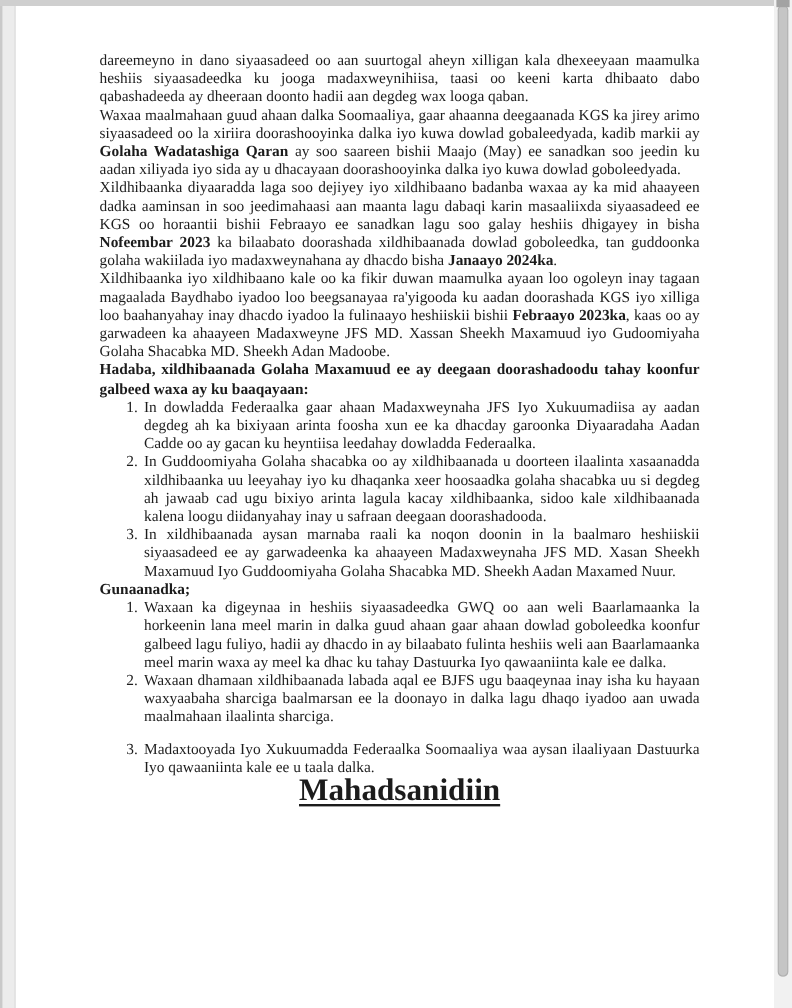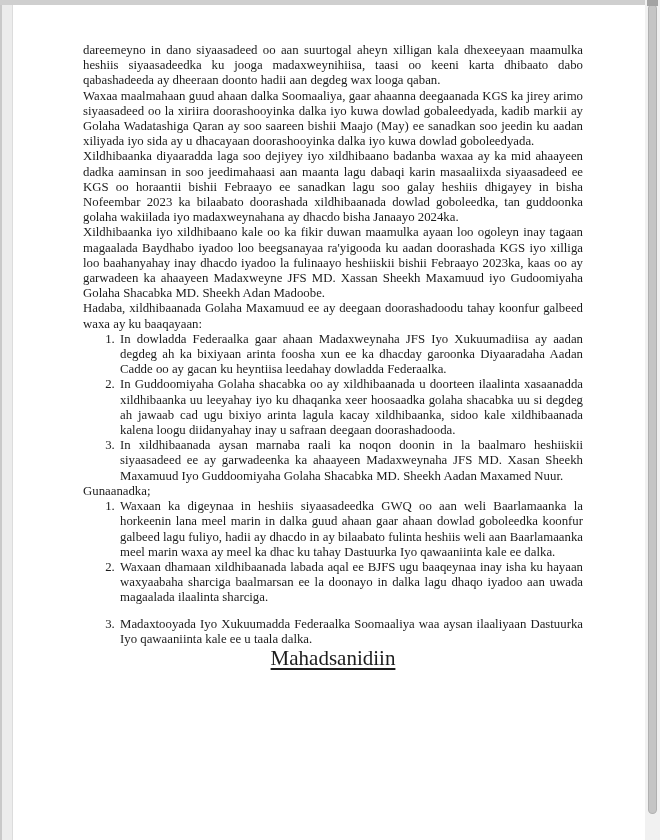--- a/index.html
+++ b/index.html
@@ -27,44 +27,44 @@
     position: absolute; left: 83px; top: 43px; width: 500px;
     color: var(--text, #1c1c1c);
     font-size: 12.8px; line-height: 15.2px;
     text-align: justify;
   }
   .content p { margin: 0; }
   .gap-before { margin-top: 9px; }
   .content ol { margin: 0; padding-left: 35px; }
   .content li { padding-left: 2px; }
   .content li.gap-before { margin-top: 11px; }
-  b { font-weight: normal; }
+  b { font-weight: bold; }
   .doc-heading { font-weight: bold; }
-  .doc-title { text-align: center; font-size: 21px; line-height: 23px; margin-top: 14px; }
+  .doc-title { text-align: center; font-size: 26px; line-height: 23px; margin-top: 14px; }
   .doc-title b { text-decoration: underline; text-underline-offset: 3px; }
 </style>
 </head>
 <body>
 
 <div class="viewport">
   <div class="content">
       <p class="doc-p"><span>dareemeyno in dano siyaasadeed oo aan suurtogal aheyn xilligan kala dhexeeyaan maamulka heshiis siyaasadeedka ku jooga madaxweynihiisa, taasi oo keeni karta dhibaato dabo qabashadeeda ay dheeraan doonto hadii aan degdeg wax looga qaban.</span></p>
       <p class="doc-p"><span>Waxaa maalmahaan guud ahaan dalka Soomaaliya, gaar ahaanna deegaanada KGS ka jirey arimo siyaasadeed oo la xiriira doorashooyinka dalka iyo kuwa dowlad gobaleedyada, kadib markii ay </span><b>Golaha Wadatashiga Qaran</b><span> ay soo saareen bishii Maajo (May) ee sanadkan soo jeedin ku aadan xiliyada iyo sida ay u dhacayaan doorashooyinka dalka iyo kuwa dowlad goboleedyada.</span></p>
       <p class="doc-p gap-before"><span>Xildhibaanka diyaaradda laga soo dejiyey iyo xildhibaano badanba waxaa ay ka mid ahaayeen dadka aaminsan in soo jeedimahaasi aan maanta lagu dabaqi karin masaaliixda siyaasadeed ee KGS oo horaantii bishii Febraayo ee sanadkan lagu soo galay heshiis dhigayey in bisha </span><b>Nofeembar 2023</b><span> ka bilaabato doorashada xildhibaanada dowlad goboleedka, tan guddoonka golaha wakiilada iyo madaxweynahana ay dhacdo bisha </span><b>Janaayo 2024ka</b><span>.</span></p>
       <p class="doc-p gap-before"><span>Xildhibaanka iyo xildhibaano kale oo ka fikir duwan maamulka ayaan loo ogoleyn inay tagaan magaalada Baydhabo iyadoo loo beegsanayaa ra'yigooda ku aadan doorashada KGS iyo xilliga loo baahanyahay inay dhacdo iyadoo la fulinaayo heshiiskii bishii </span><b>Febraayo 2023ka</b><span>, kaas oo ay garwadeen ka ahaayeen Madaxweyne JFS MD. Xassan Sheekh Maxamuud iyo Gudoomiyaha Golaha Shacabka MD. Sheekh Adan Madoobe.</span></p>
       <p class="doc-heading gap-before"><b>Hadaba, xildhibaanada Golaha Maxamuud ee ay deegaan doorashadoodu tahay koonfur galbeed waxa ay ku baaqayaan:</b></p>
       <ol>
         <li><span>In dowladda Federaalka gaar ahaan Madaxweynaha JFS Iyo Xukuumadiisa ay aadan degdeg ah ka bixiyaan arinta foosha xun ee ka dhacday garoonka Diyaaradaha Aadan Cadde oo ay gacan ku heyntiisa leedahay dowladda Federaalka.</span></li>
         <li><span>In Guddoomiyaha Golaha shacabka oo ay xildhibaanada u doorteen ilaalinta xasaanadda xildhibaanka uu leeyahay iyo ku dhaqanka xeer hoosaadka golaha shacabka uu si degdeg ah jawaab cad ugu bixiyo arinta lagula kacay xildhibaanka, sidoo kale xildhibaanada kalena loogu diidanyahay inay u safraan deegaan doorashadooda.</span></li>
         <li><span>In xildhibaanada aysan marnaba raali ka noqon doonin in la baalmaro heshiiskii siyaasadeed ee ay garwadeenka ka ahaayeen Madaxweynaha JFS MD. Xasan Sheekh Maxamuud Iyo Guddoomiyaha Golaha Shacabka MD. Sheekh Aadan Maxamed Nuur.</span></li>
       </ol>
       <p class="doc-heading gap-before"><b>Gunaanadka;</b></p>
       <ol>
         <li><span>Waxaan ka digeynaa in heshiis siyaasadeedka GWQ oo aan weli Baarlamaanka la horkeenin lana meel marin in dalka guud ahaan gaar ahaan dowlad goboleedka koonfur galbeed lagu fuliyo, hadii ay dhacdo in ay bilaabato fulinta heshiis weli aan Baarlamaanka meel marin waxa ay meel ka dhac ku tahay Dastuurka Iyo qawaaniinta kale ee dalka.</span></li>
-        <li><span>Waxaan dhamaan xildhibaanada labada aqal ee BJFS ugu baaqeynaa inay isha ku hayaan waxyaabaha sharciga baalmarsan ee la doonayo in dalka lagu dhaqo iyadoo aan uwada magaalada ilaalinta sharciga.</span></li>
+        <li><span>Waxaan dhamaan xildhibaanada labada aqal ee BJFS ugu baaqeynaa inay isha ku hayaan waxyaabaha sharciga baalmarsan ee la doonayo in dalka lagu dhaqo iyadoo aan uwada maalmahaan ilaalinta sharciga.</span></li>
         <li class="gap-before"><span>Madaxtooyada Iyo Xukuumadda Federaalka Soomaaliya waa aysan ilaaliyaan Dastuurka Iyo qawaaniinta kale ee u taala dalka.</span></li>
       </ol>
       <p class="doc-title gap-before"><b>Mahadsanidiin</b></p>
     </div>
   <div class="strip-left"></div>
   <div class="strip-top"></div>
   <div class="scroll-track">
     <div class="scroll-thumb"></div>
   </div>
   <div class="corner-cap"></div>

